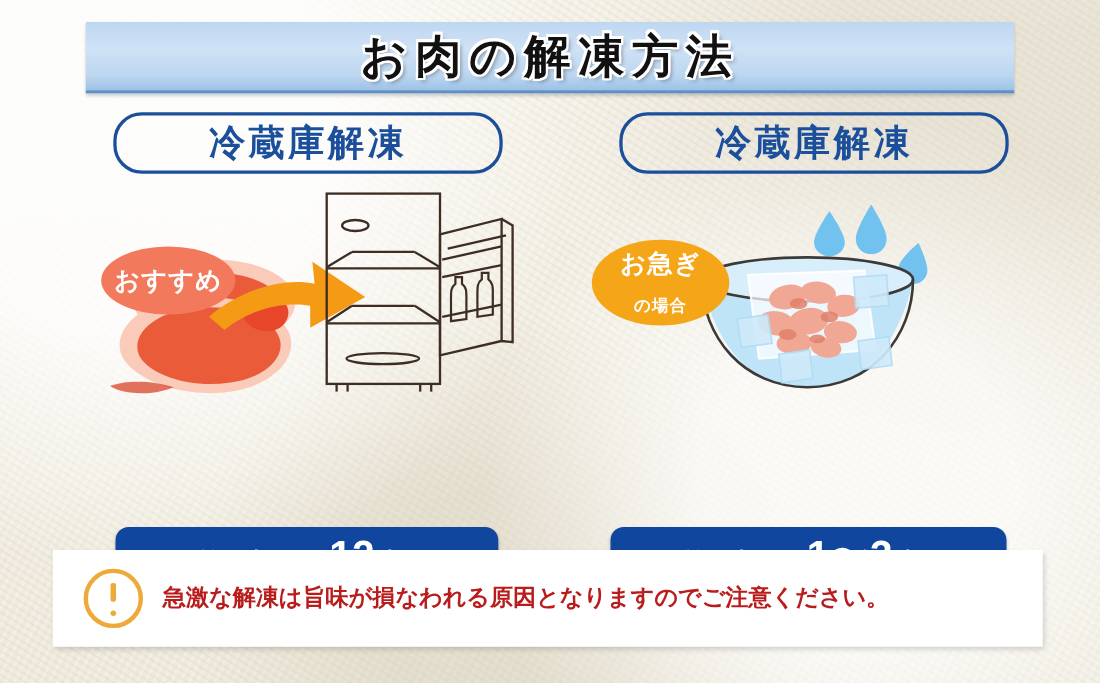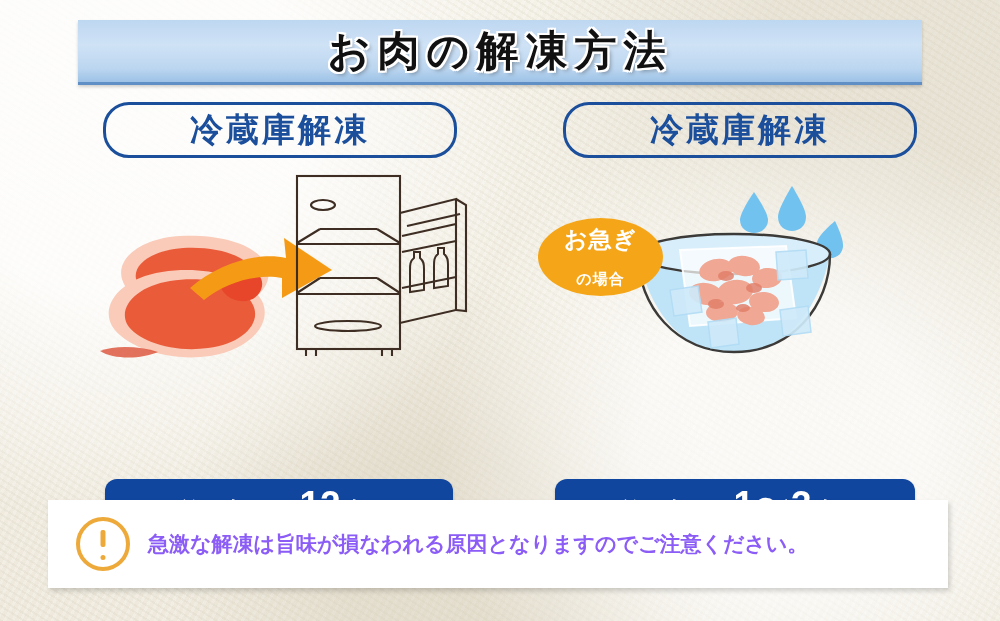--- a/index.html
+++ b/index.html
@@ -109,21 +109,21 @@
   }
   .warn-icon::before{
     content:"";position:absolute;left:50%;top:9px;transform:translateX(-50%);
     width:5px;height:17px;background:#eda93a;border-radius:2px;
   }
   .warn-icon::after{
     content:"";position:absolute;left:50%;bottom:7px;transform:translateX(-50%);
     width:5px;height:5px;background:#eda93a;border-radius:50%;
   }
   .warn-text{display:flex;flex-direction:column;justify-content:center;}
-  .warn-line{font-weight:700;font-size:21px;color:#8b5cf6;line-height:1.42;white-space:nowrap;}
+  .warn-line{font-weight:700;font-size:21px;color:#b91c1c;line-height:1.42;white-space:nowrap;}
 
   svg{display:block;}
 </style>
 </head>
 <body>
 
 <div id="page">
 
   <div class="banner">
     <div class="banner-title">お肉の解凍方法</div>
@@ -175,20 +175,23 @@
           <path d="M332 86 L386 75"></path>
           <path d="M332 122 L386 111"></path>
           <path d="M337 60 L390 48"></path>
         </g>
         <g fill="none" stroke="#3d2d22" stroke-width="2">
           <path d="M344 92 L344 86 L350 86 L350 92 C354 95 354 99 354 103 L354 124 L340 126 L340 104 C340 99 340 95 344 92 Z"></path>
           <path d="M368 88 L368 82 L374 82 L374 88 C378 91 378 95 378 99 L378 120 L364 122 L364 100 C364 95 364 91 368 88 Z"></path>
         </g>
       </svg>
 
+      <div class="badge badge-rec">
+        <span class="b1">おすすめ</span>
+      </div>
     </div>
 
     <div class="info info-left">
       <div class="info-line1">
         <span class="il-lab">所要時間</span>
         <span class="il-gap"></span>
         <span class="il-approx">約</span>
         <span class="il-num">12</span>
         <span class="il-unit">時間</span>
       </div>

